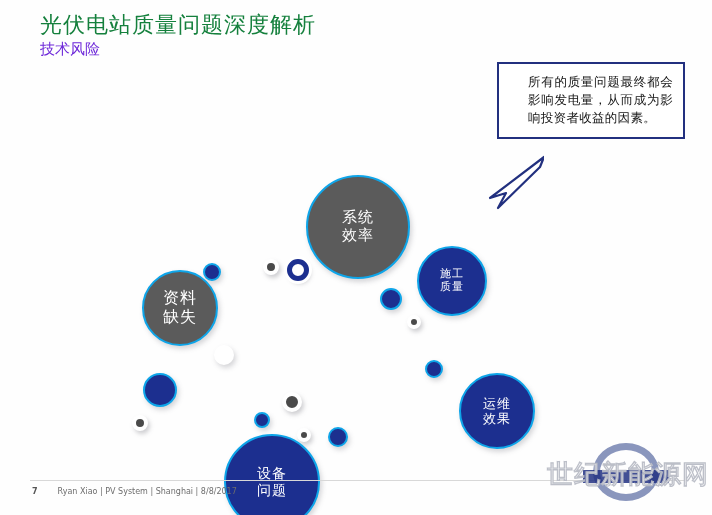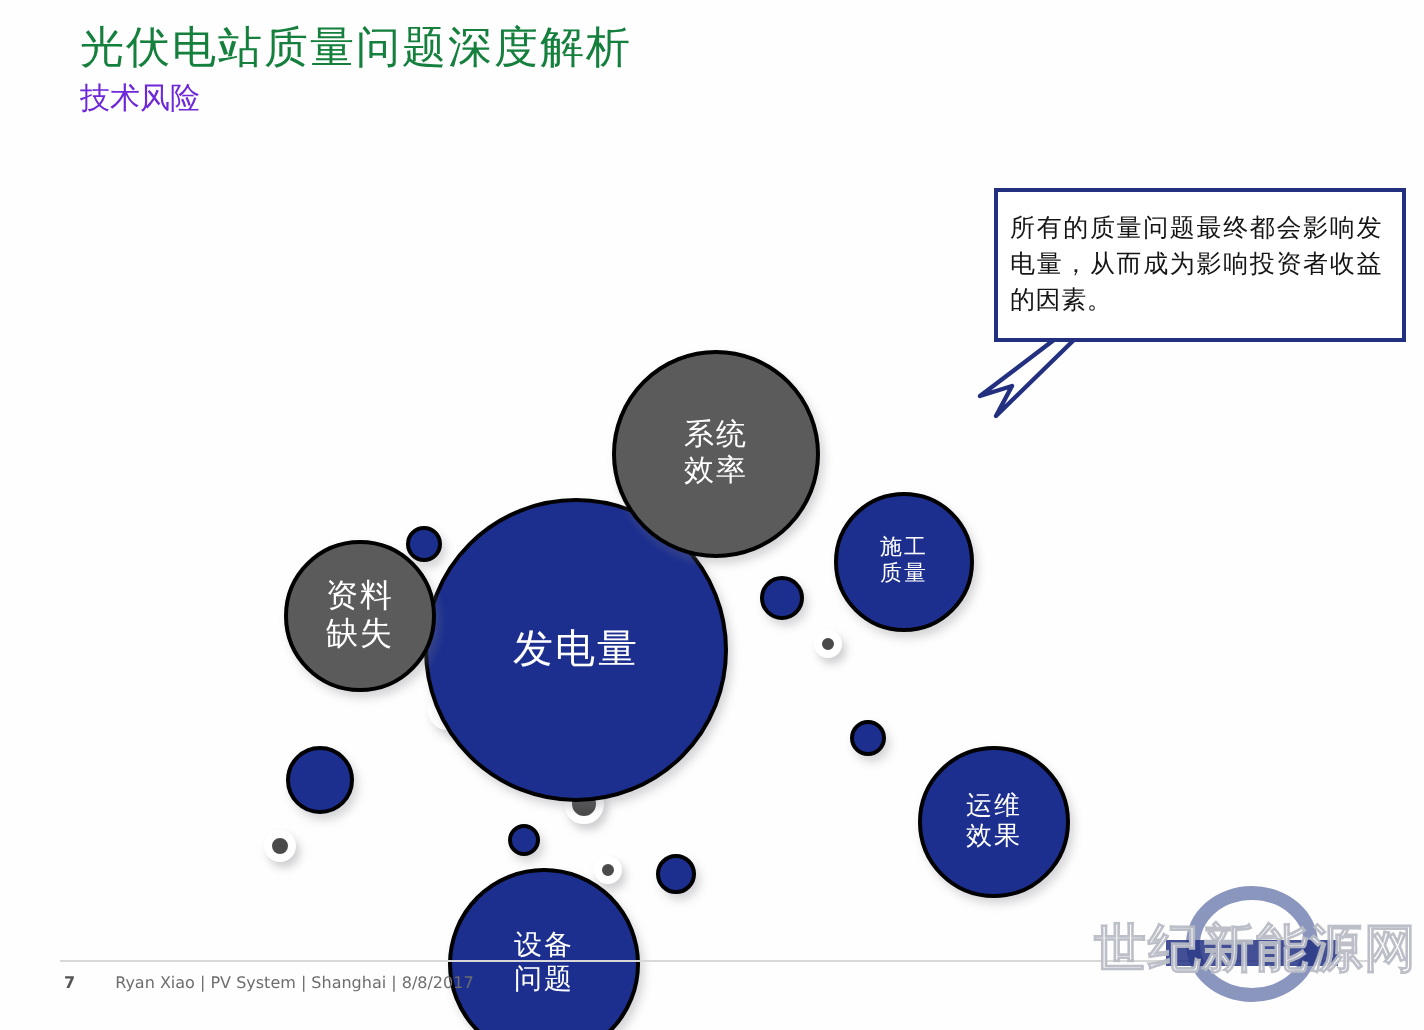--- a/index.html
+++ b/index.html
@@ -24,38 +24,38 @@
     white-space:nowrap;
   }
 
   
   .bubble-canvas{position:absolute;left:0;top:60px;width:712px;height:410px;}
   .bubble{
     position:absolute;border-radius:50%;
     display:flex;align-items:center;justify-content:center;
     text-align:center;color:#ffffff;
     box-sizing:border-box;
-    border:2px solid #000000;
+    border:2px solid #0ea5e9;
     box-shadow:2px 3px 5px rgba(120,120,130,0.30);
     font-family:"DejaVu Sans","Liberation Sans",sans-serif;
   }
   .bubble.blue{background:#1c2f8f;}
   .bubble.gray{background:#5b5b5b;}
   .bubble .lbl{line-height:1.18;letter-spacing:1px;pointer-events:none;}
   .bubble.ring{background:#ffffff;border:4px solid #ffffff;}
   .bubble.ring-blue{background:transparent;border:5px solid #1c2f8f;
       box-shadow:0 0 0 3px #ffffff,2px 3px 4px rgba(120,120,130,0.35);}
   .bubble.ring-gray{background:#4a4a4a;border:4px solid #ffffff;
       box-shadow:2px 3px 4px rgba(120,120,130,0.35);}
 
   
   .callout{
-    position:absolute;left:497px;top:62px;width:206px;
+    position:absolute;left:497px;top:62px;width:188px;
     border:2px solid #22307f;background:#ffffff;
-    padding:9px 10px 10px 6px;box-sizing:border-box;margin-top:32px;
+    padding:9px 10px 10px 29px;box-sizing:border-box;
   }
   .callout-text{
     font-size:12.5px;line-height:1.45;color:#151515;
     font-family:"DejaVu Serif","Liberation Serif",serif;
     text-align:justify;letter-spacing:0.3px;
   }
   .callout-tail{position:absolute;left:474px;top:153px;width:70px;height:62px;}
 
   
   .footer-rule{position:absolute;left:30px;top:480px;width:655px;height:1px;background:#d8d8d8;}
@@ -109,23 +109,20 @@
       <div class="bubble ring" style="left: 214px; top: 285px; width: 20px; height: 20px;"></div>
       <div class="bubble blue" style="left: 380px; top: 228px; width: 22px; height: 22px;"></div>
       <div class="bubble ring-gray" style="left: 407px; top: 255px; width: 14px; height: 14px;"></div>
       <div class="bubble blue" style="left: 143px; top: 313px; width: 34px; height: 34px;"></div>
       <div class="bubble ring-gray" style="left: 132px; top: 355px; width: 16px; height: 16px;"></div>
       <div class="bubble ring-gray" style="left: 282px; top: 332px; width: 20px; height: 20px;"></div>
       <div class="bubble blue" style="left: 254px; top: 352px; width: 16px; height: 16px;"></div>
       <div class="bubble ring-gray" style="left: 297px; top: 368px; width: 14px; height: 14px;"></div>
       <div class="bubble blue" style="left: 328px; top: 367px; width: 20px; height: 20px;"></div>
       <div class="bubble blue" style="left: 425px; top: 300px; width: 18px; height: 18px;"></div>
-      <div class="bubble blue" style="left: 212px; top: 189px; width: 152px; height: 152px;">
-        <span class="lbl" style="font-size: 20px;">发电量</span>
-      </div>
       <div class="bubble gray" style="left: 306px; top: 115px; width: 104px; height: 104px;">
         <span class="lbl" style="font-size: 15px;">系统<br>效率</span>
       </div>
       <div class="bubble gray" style="left: 142px; top: 210px; width: 76px; height: 76px;">
         <span class="lbl" style="font-size: 16px;">资料<br>缺失</span>
       </div>
       <div class="bubble blue" style="left: 417px; top: 186px; width: 70px; height: 70px;">
         <span class="lbl" style="font-size: 11px;">施工<br>质量</span>
       </div>
       <div class="bubble blue" style="left: 459px; top: 313px; width: 76px; height: 76px;">

